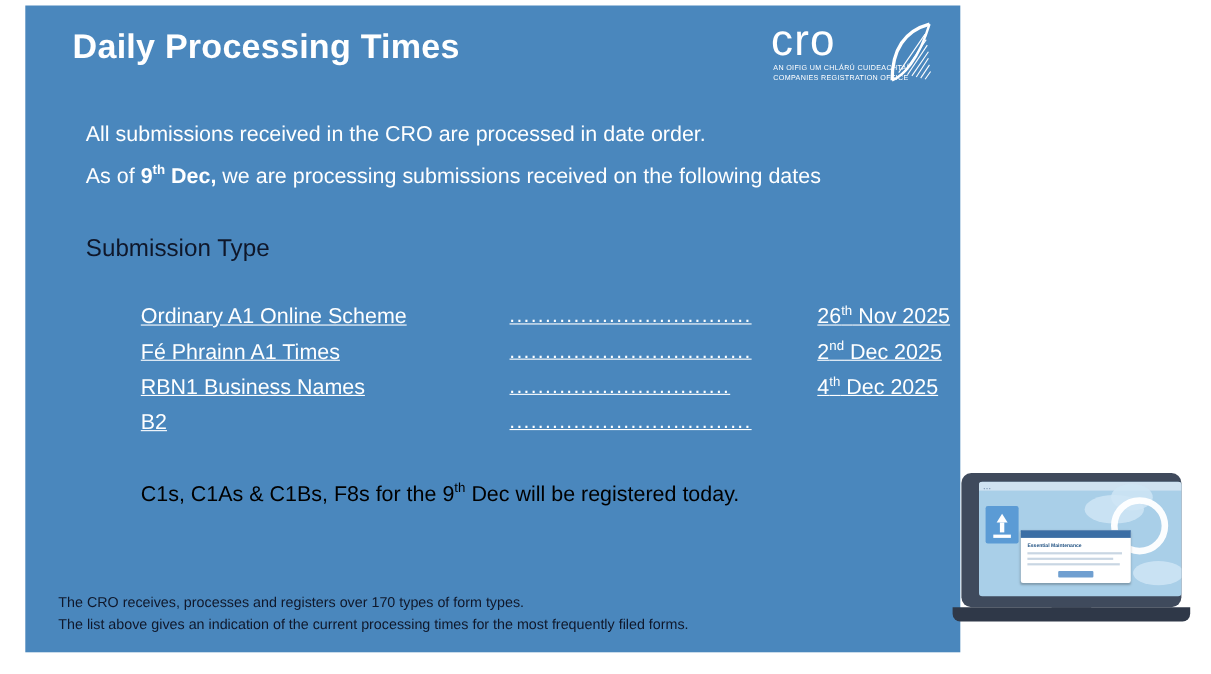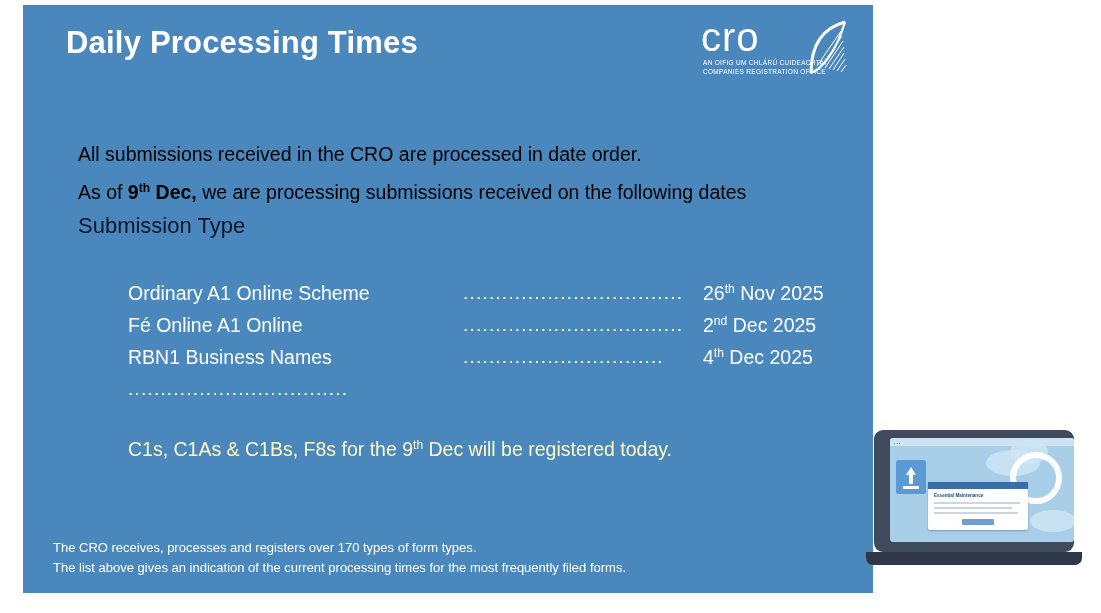--- a/index.html
+++ b/index.html
@@ -74,70 +74,70 @@
     position: absolute;
     right: 0;
     top: 2px;
   }
   .intro {
     position: absolute;
     left: 55px;
     top: 98px;
     font-size: 19.5px;
     line-height: 38px;
-    color: #000000;
-    margin-top: 32px;
+    color: #ffffff;
   }
   .intro b { font-weight: bold; }
   sup { font-size: 0.62em; vertical-align: super; line-height: 0; }
   .subtype-heading {
     position: absolute;
     left: 55px;
     top: 208px;
     font-size: 22px;
     color: #0f172a;
   }
   .rows {
     position: absolute;
     left: 105px;
     top: 272px;
     width: 800px;
   }
   .row {
     display: flex;
-    align-items: center;
+    align-items: flex-start;
     height: 32px;
     font-size: 19.5px;
     color: #ffffff;
+    text-decoration: underline;
   }
   .row .label { width: 335px; flex: 0 0 335px; }
   .row .dots {
     flex: 0 0 240px;
     width: 240px;
     font-size: 19px;
     letter-spacing: 1.2px;
     color: #ffffff;
     overflow: hidden;
     white-space: nowrap;
   }
-  .row .date { flex: 1 1 auto; }
+  .row .date { flex: 1 1 auto; margin-left: 40px; }
   .note {
     position: absolute;
     left: 105px;
     top: 433px;
     font-size: 19.5px;
-    color: #fef9c3;
+    color: #000000;
   }
   .footer {
     position: absolute;
     left: 30px;
     top: 533px;
     font-size: 13px;
     line-height: 20px;
-    color: #ffffff;
+    color: #0f172a;
   }
   
   .laptop {
     position: absolute;
     left: 843px;
     top: 425px;
     width: 225px;
     height: 145px;
   }
   .laptop-body {
@@ -313,30 +313,31 @@
 
     <div class="subtype-heading">Submission Type</div>
 
     <div class="rows">
       <div class="row">
         <span class="label">Ordinary A1 Online Scheme</span>
         <span class="dots">..................................</span>
         <span class="date"><span>26</span><sup>th</sup><span> Nov 2025</span></span>
       </div>
       <div class="row">
-        <span class="label">Fé Online A1 Online</span>
+        <span class="label">Fé Phrainn A1 Times</span>
         <span class="dots">..................................</span>
         <span class="date"><span>2</span><sup>nd</sup><span> Dec 2025</span></span>
       </div>
       <div class="row">
         <span class="label">RBN1 Business Names</span>
         <span class="dots">...............................</span>
         <span class="date"><span>4</span><sup>th</sup><span> Dec 2025</span></span>
       </div>
       <div class="row">
+        <span class="label">B2</span>
         <span class="dots">..................................</span>
       </div>
     </div>
 
     <div class="note"><span>C1s, C1As &amp; C1Bs, F8s for the 9</span><sup>th</sup><span> Dec will be registered today.</span></div>
 
     <div class="footer">
       <div>The CRO receives, processes and registers over 170 types of form types.</div>
       <div>The list above gives an indication of the current processing times for the most frequently filed forms.</div>
     </div>

